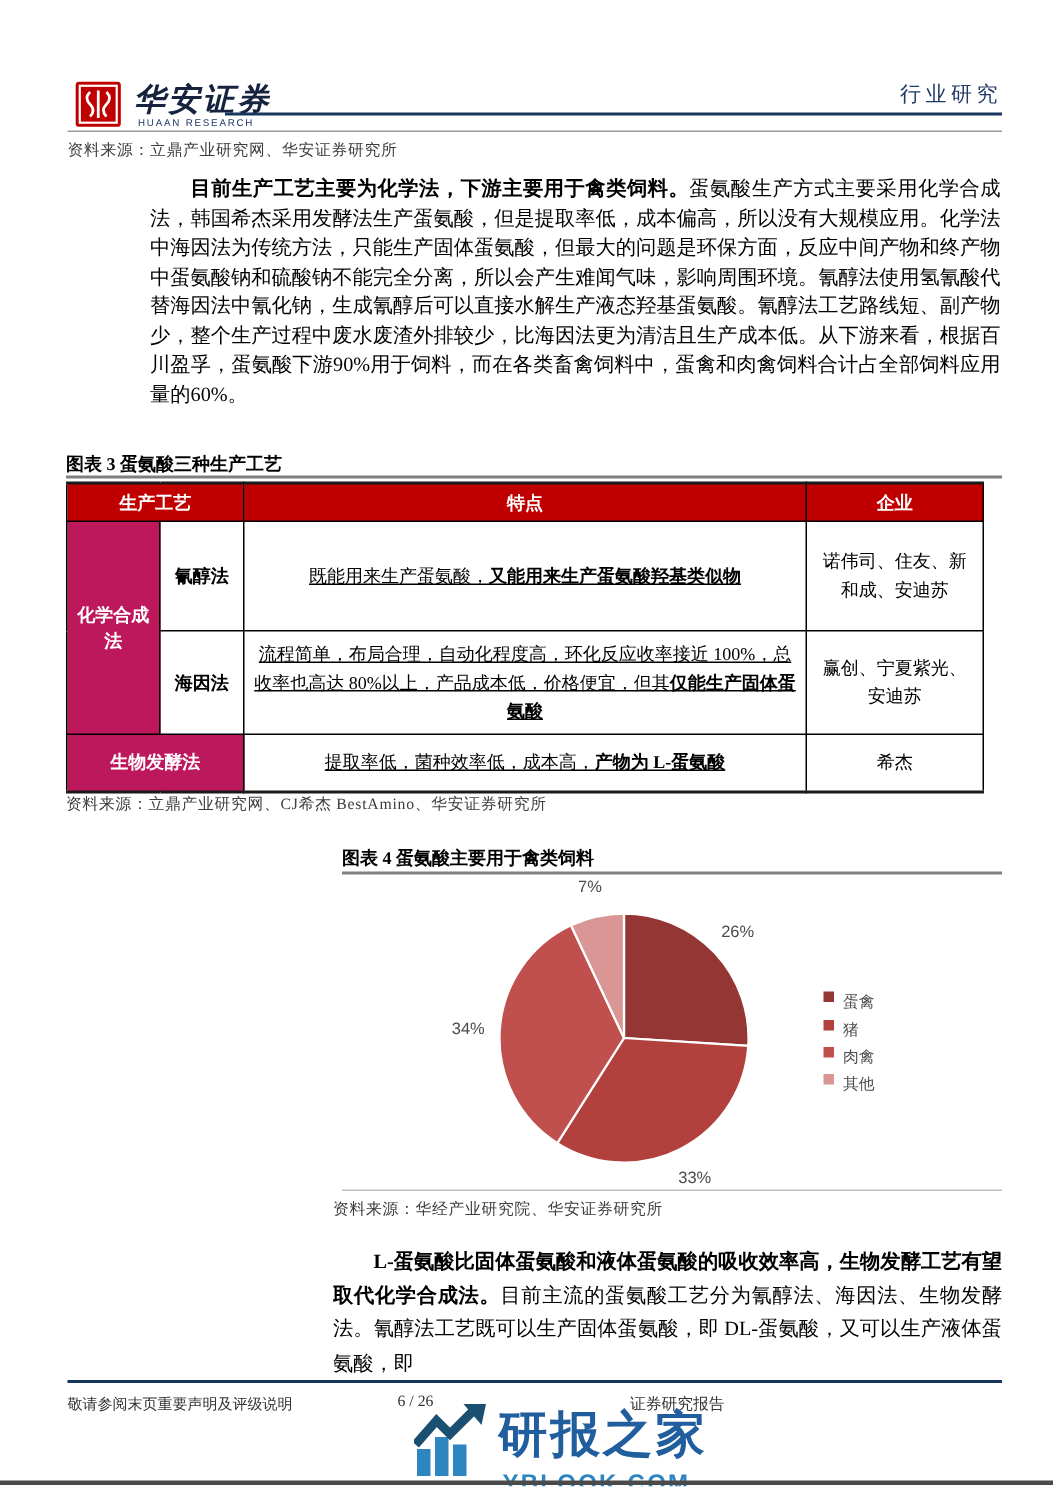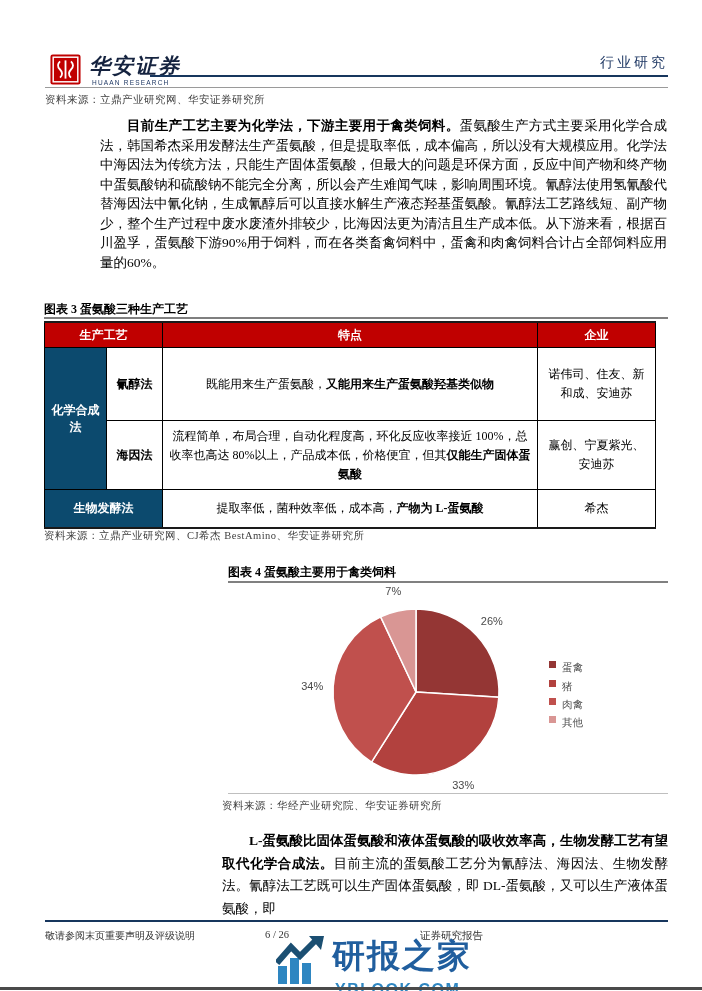--- a/index.html
+++ b/index.html
@@ -26,23 +26,23 @@
 
   
   .fig-title{font-size:12px;font-weight:bold;color:#000;}
 
   
   table.ftable{border-collapse:collapse;table-layout:fixed;width:611px;
                border-top:2.5px solid #1a1a1a;border-bottom:2px solid #1a1a1a;}
   table.ftable th,table.ftable td{border:1px solid #000;font-size:12px;
                text-align:center;vertical-align:middle;padding:2px 6px;}
   table.ftable th{background:#C00000;color:#fff;font-weight:bold;height:20px;}
-  td.redcell{background:#0c4a6e;color:#fff;font-weight:bold;line-height:17px;padding:2px 12px;}
+  td.redcell{background:#be185d;color:#fff;font-weight:bold;line-height:17px;padding:2px 12px;}
   td.method{font-weight:bold;}
-  td.feat{line-height:19px;padding:2px 14px;}
+  td.feat{line-height:19px;padding:2px 14px;text-decoration:underline;}
   td.comp{line-height:19px;padding:2px 8px;}
 
   
   .pie-label{font-family:"Liberation Sans",sans-serif;font-size:11px;fill:#4a4a4a;}
   .lg-item{position:absolute;left:0;height:18px;display:flex;align-items:flex-start;}
   .lg-marker{display:inline-block;width:7px;height:7px;margin-right:6px;}
   .lg-text{font-size:10.5px;color:#4d4d4d;}
 
   
   .foot-text{font-size:10.5px;color:#333;text-align:center;}

